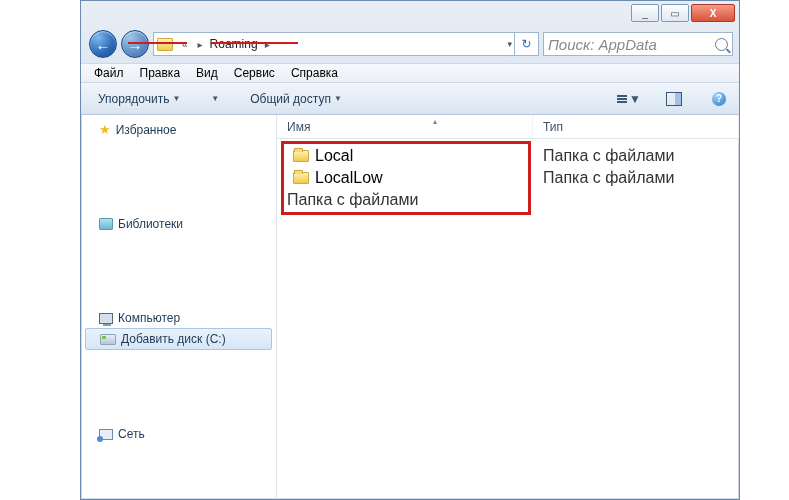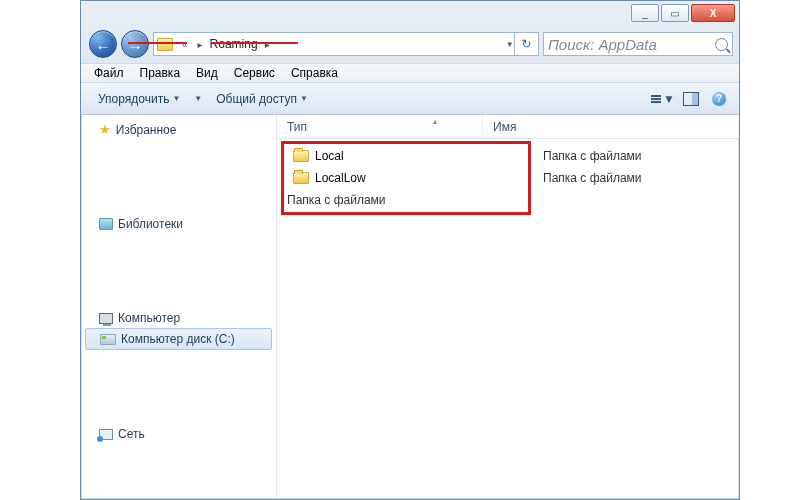--- a/index.html
+++ b/index.html
@@ -18,21 +18,21 @@
   .addr .folder-ico { width:16px; height:13px; margin:0 4px 0 3px; background: linear-gradient(#fff2b0,#f4c94c); border:1px solid #d2a83b; border-radius:1px; }
   .addr .chev { padding:0 5px; color:#555; font-size:10px; }
   .addr .pathseg { padding:0 2px; }
   .addr .dd { position:absolute; right:2px; color:#555; font-size:9px; }
   .refresh { width:24px; height:24px; border:1px solid #9fb4cd; border-left:none; background:#fff; display:flex; align-items:center; justify-content:center; color:#2c68b4; font-size:12px; }
   .search { width:190px; height:24px; border:1px solid #9fb4cd; margin-left:4px; background:#fff; display:flex; align-items:center; padding:0 4px; font-size:15px; color:#8a8a8a; font-style:italic; }
   .search .mag { margin-left:auto; width:13px; height:13px; border:1.5px solid #5c7fa7; border-radius:50%; position:relative; }
   .search .mag::after { content:""; position:absolute; width:5px; height:1.5px; background:#5c7fa7; right:-4px; bottom:-2px; transform:rotate(45deg); }
   .menubar { height:20px; background: linear-gradient(#f6f8fb,#eaf0f8); border-top:1px solid #cfd9e6; border-bottom:1px solid #cfd9e6; display:flex; padding-left:6px; font-size:12px; gap:2px; }
   .menubar span { padding:2px 7px; }
-  .cmdbar { height:32px; background: linear-gradient(#f0f5fb,#dae5f1); border-bottom:1px solid #b7c7dc; display:flex; align-items:center; padding:0 6px 0 10px; font-size:12px; color:#1e3a56; gap:0; }
+  .cmdbar { height:32px; background: linear-gradient(#f0f5fb,#dae5f1); border-bottom:1px solid #b7c7dc; display:flex; align-items:center; padding:0 6px 0 10px; font-size:12px; color:#1e3a56; gap:17px; }
   .cmd { display:flex; align-items:center; padding:3px 7px; gap:3px; }
   .cmd .tri { font-size:8px; color:#3b5878; }
   .cmdbar .spacer { flex:1; }
   .iconbtn { width:28px; height:22px; display:flex; align-items:center; justify-content:center; gap:2px; color:#3b5878; }
   .viewico { display:flex; flex-direction:column; gap:1px; }
   .viewico i { display:block; width:10px; height:2px; background:#3b5878; }
   .helpico { width:14px; height:14px; border-radius:50%; background: radial-gradient(circle at 30% 25%, #9fd3ff, #2c79c4); color:#fff; font-size:10px; font-weight:bold; display:flex; align-items:center; justify-content:center; }
   .body { display:flex; height: calc(100% - 28px - 34px - 20px - 32px); }
   .sidebar { width:196px; border-right:1px solid #e2e7ee; padding-top:4px; font-size:12px; overflow:hidden; }
   .tree-item { display:flex; align-items:center; gap:5px; padding:3px 0 3px 18px; color:#1e3a56; }
@@ -44,21 +44,21 @@
   .driveico{ width:16px; height:11px; background:linear-gradient(#e8eef4,#b7c7d8); border:1px solid #8ea4bc; border-radius:1px; position:relative;}
   .driveico::before{content:"";position:absolute;left:1px;top:1px;width:4px;height:3px;background:#7cc24d;}
   .netico{ width:14px; height:11px; background:#e6eef7; border:1px solid #6d8cab; position:relative;}
   .netico::after{content:"";position:absolute;left:-3px;bottom:-3px;width:6px;height:6px;background:#4c8dd0;border-radius:50%;}
   .gap { height: 74px; }
   .content { flex:1; position:relative; }
   .colhead { height:24px; border-bottom:1px solid #e2e7ee; display:flex; font-size:12px; color:#405268; }
   .colhead .col { display:flex; align-items:center; padding-left:10px; border-right:1px solid #eef2f7; }
   .col.name { width:256px; } .col.type{ flex:1; }
   .sortarrow{ font-size:8px; color:#6e87a2; position:absolute; left:156px; top:2px; }
-  .rows { padding-top:6px; font-size:12px; }
+  .rows { padding-top:6px; font-size:16px; }
   .row { display:flex; align-items:center; height:22px; }
   .row .c-name { width:256px; display:flex; align-items:center; gap:6px; padding-left:16px; }
   .row .c-type { flex:1; color:#333; padding-left:10px; }
   .fld { width:16px; height:12px; background: linear-gradient(#fff2b0,#f4c94c); border:1px solid #d2a83b; border-radius:1px; position:relative; }
   .fld::before{content:"";position:absolute;top:-3px;left:0;width:7px;height:3px;background:#f9da78;border:1px solid #d2a83b;border-bottom:none;border-radius:1px 1px 0 0;}
   .redbox { position:absolute; left:4px; top:26px; width:250px; height:74px; border:3px solid #d11c1c; pointer-events:none; }
   .red-under { position:absolute; height:2px; background:#d11c1c; top:42px; }
   .ru1{ left:212px; width:86px;} .ru2{ left:128px; width:59px;}
 </style>
 </head>
@@ -143,34 +143,34 @@
         <span class="libico"></span>
         <span>Библиотеки</span>
       </div>
       <div class="gap"></div>
       <div class="tree-item">
         <span class="pcico"></span>
         <span>Компьютер</span>
       </div>
       <div class="tree-item selected">
         <span class="driveico"></span>
-        <span>Компьютер диск (C:)</span>
+        <span>Добавить диск (C:)</span>
       </div>
       <div class="gap"></div>
       <div class="tree-item">
         <span class="netico"></span>
         <span>Сеть</span>
       </div>
     </div>
 
     <div class="content">
       <div class="colhead">
         <span class="sortarrow">▴</span>
+        <div class="col name">Имя</div>
         <div class="col type">Тип</div>
-        <div class="col name">Имя</div>
       </div>
       <div class="rows">
         <div class="row">
           <div class="c-name">
               <span class="fld"></span>
               <span>Local</span>
             </div>
           <div class="c-type">Папка с файлами</div>
         </div>
         <div class="row">

